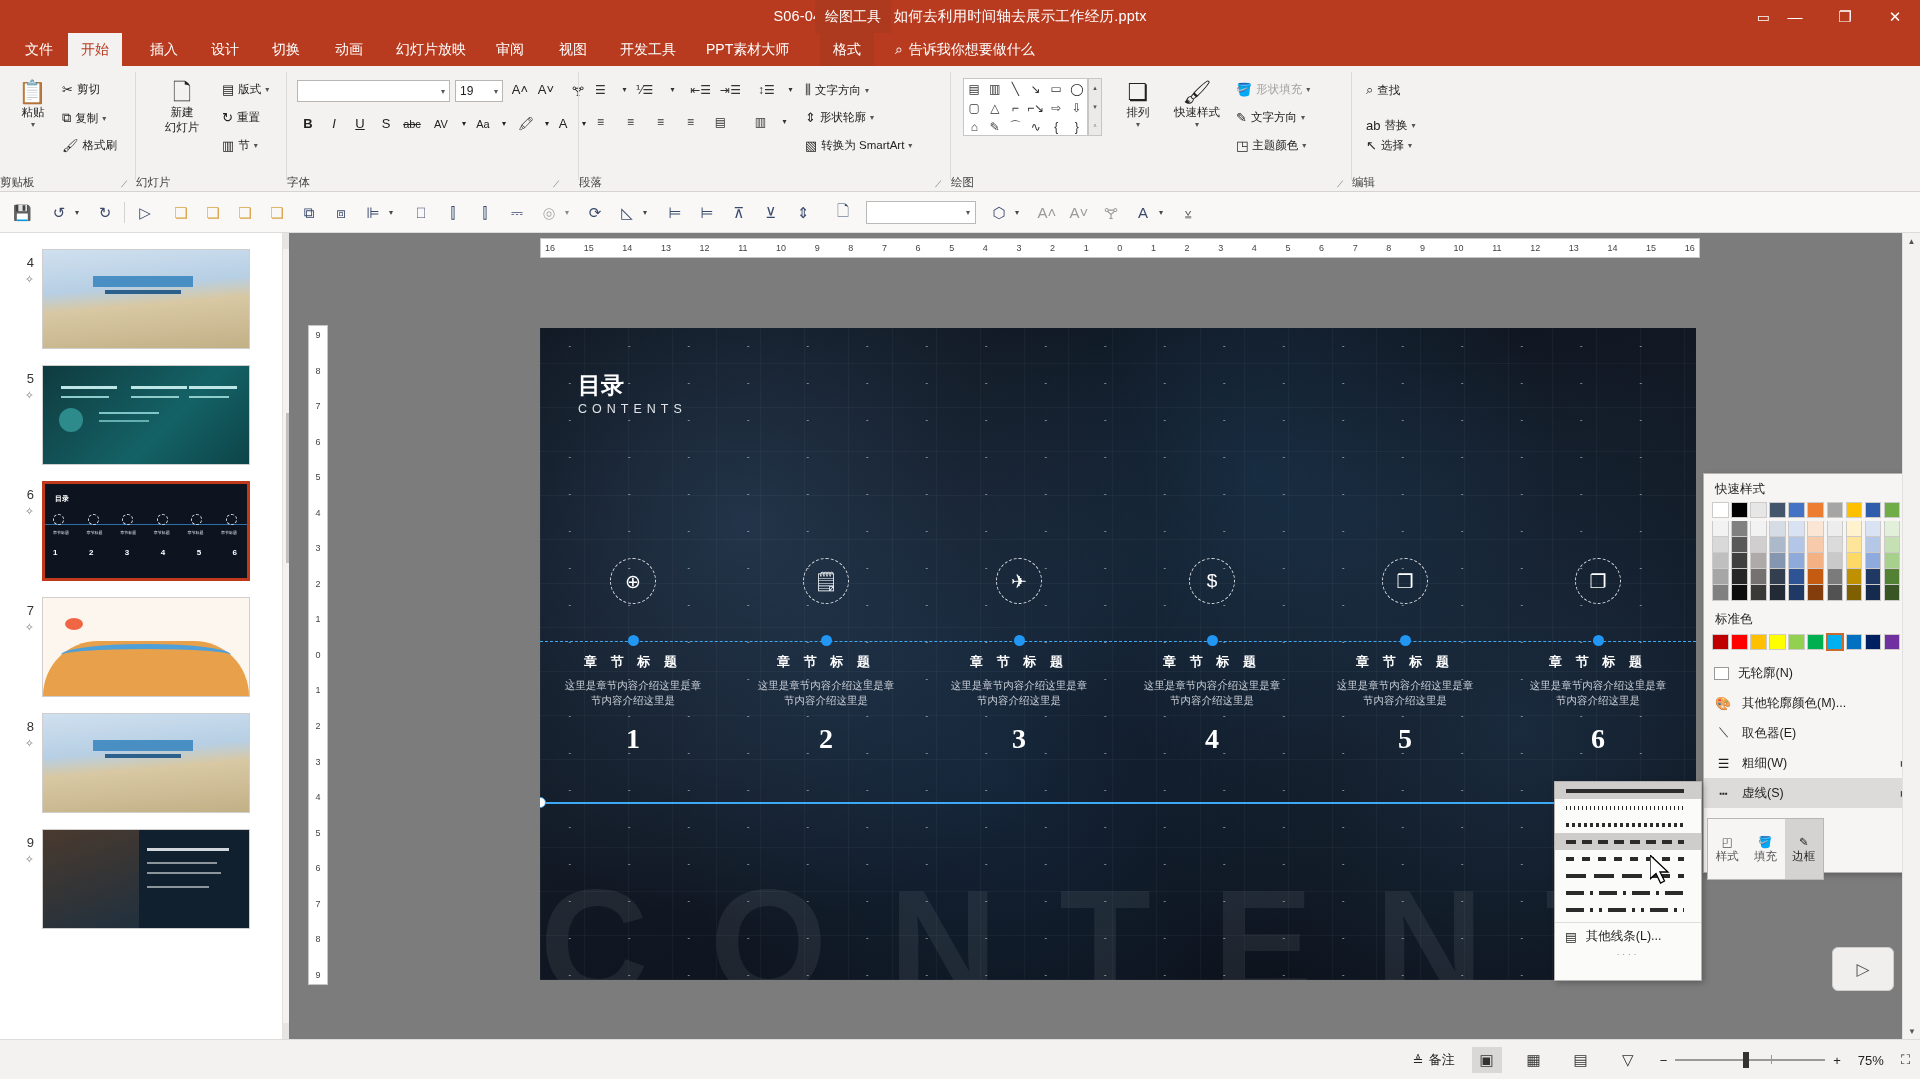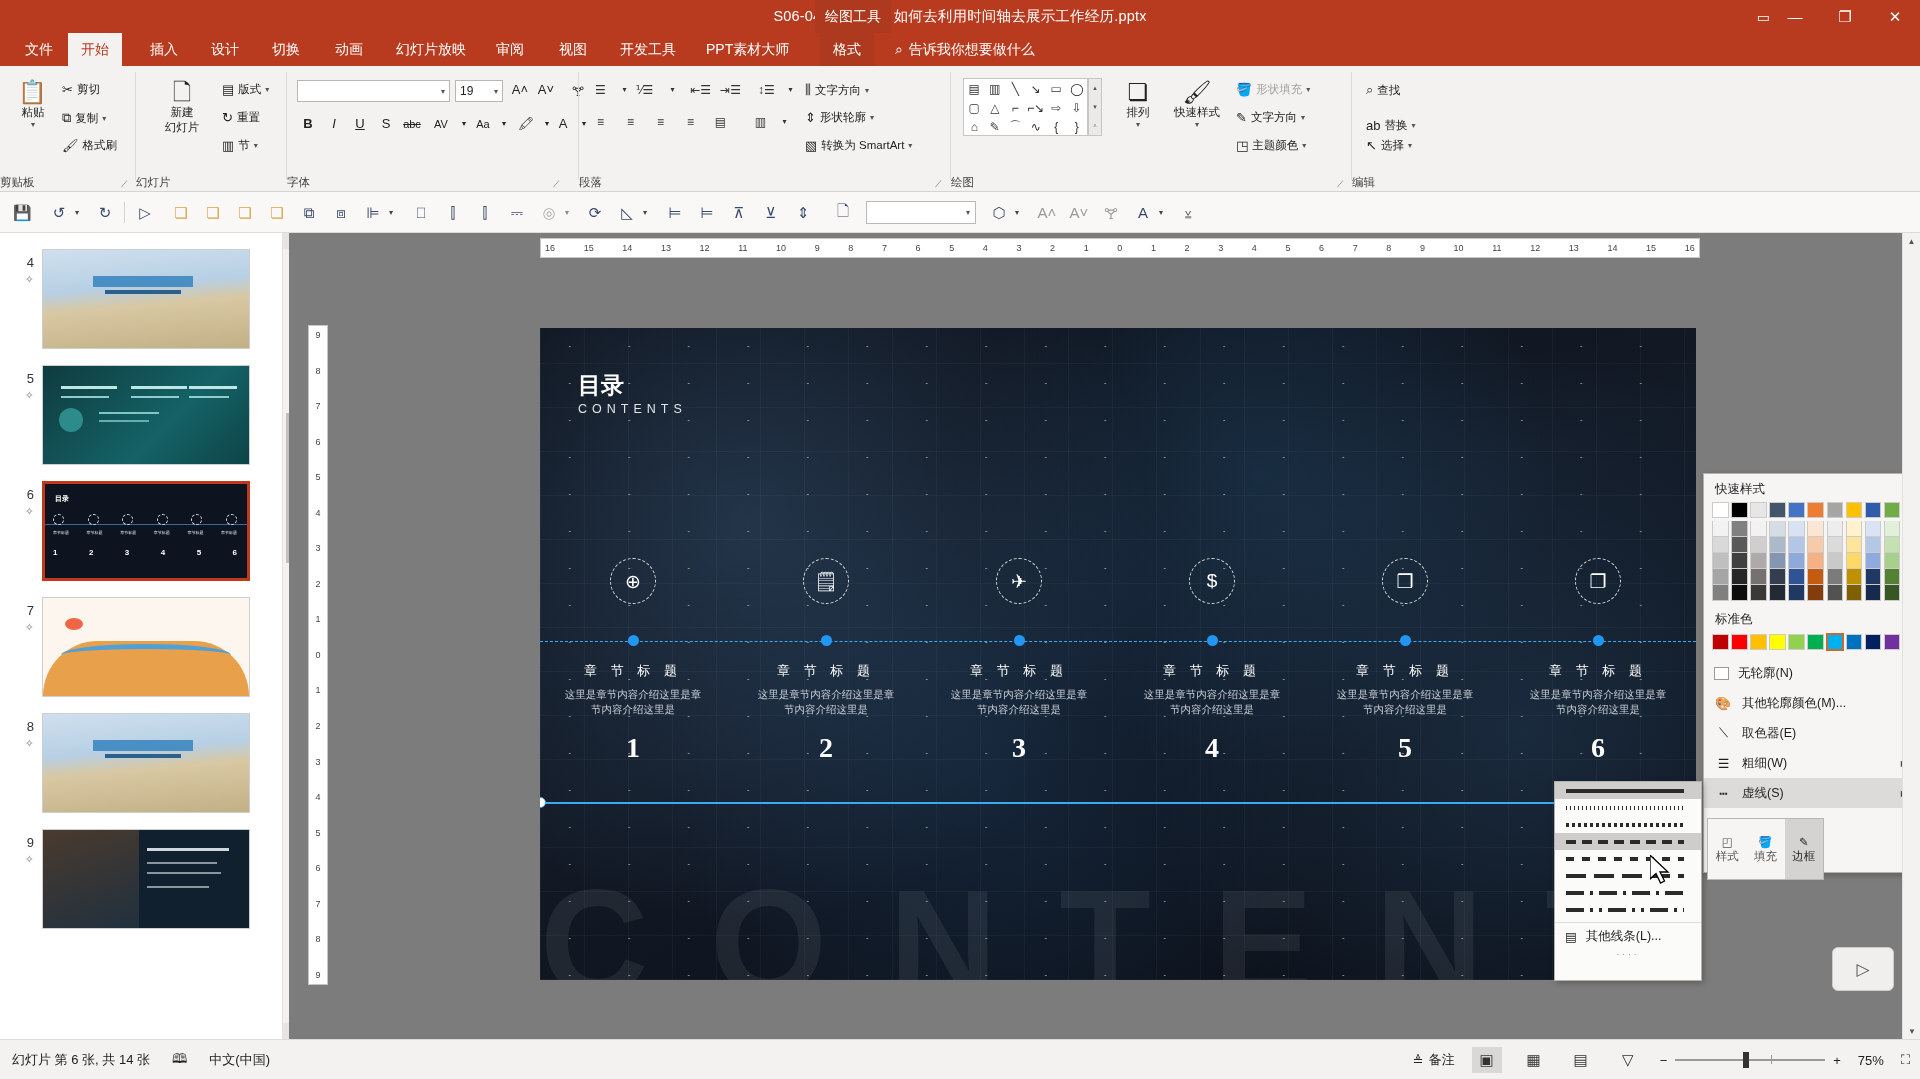--- a/index.html
+++ b/index.html
@@ -122,21 +122,21 @@
   .selhandle { position:absolute; left:-5px; top:469px; width:11px; height:11px;
     border-radius:50%; background:#fff; border:1px solid #3f8fd0; }
 
   .item { position:absolute; width:180px; text-align:center; }
   .circ { width:46px; height:46px; border-radius:50%;
     border:1px dashed rgba(255,255,255,.85); margin:0 auto;
     display:flex; align-items:center; justify-content:center;
     font-size:19px; color:#fff; }
   .dot { width:11px; height:11px; border-radius:50%; background:#2196f3;
     margin:31px auto 0; }
-  .ititle { margin-top:16px; color:#fff; font-size:13px; font-weight:normal;
+  .ititle { margin-top:7px; color:#fff; font-size:13px; font-weight:bold;
     letter-spacing:5px; }
   .idesc { margin-top:7px; color:#c9ced6; font-size:10.5px; line-height:15px; }
   .inum { margin-top:15px; color:#fff; font-size:28px; font-weight:bold;
     font-family:"Liberation Serif",serif; }
 
   .dotgrid { position:absolute; inset:0; pointer-events:none;
     background-image:radial-gradient(rgba(255,255,255,.45) 1px, transparent 1px);
     background-size:59.5px 37px; }
 
   
@@ -917,25 +917,20 @@
 <div style="position:absolute;right:26px;bottom:88px;width:62px;height:44px;
   background:#f0efee;border:1px solid #cfcdcb;border-radius:6px;
   display:flex;align-items:center;justify-content:center;font-size:17px;color:#555">▷</div>
 
 <div style="position:absolute;right:0;top:233px;bottom:40px;width:18px;background:#f3f2f1;border-left:1px solid #e3e1df">
   <div style="height:16px;display:flex;align-items:center;justify-content:center;font-size:8px;color:#555">▲</div>
   <div style="position:absolute;bottom:0;width:18px;height:16px;display:flex;align-items:center;justify-content:center;font-size:8px;color:#555">▼</div>
 </div>
 
 <div class="status">
-  <div class="sleft">
-    <span>幻灯片 第 6 张, 共 14 张</span>
-    <span>🕮</span>
-    <span>中文(中国)</span>
-  </div>
   <div class="sright">
     <span style="display:flex;align-items:center;gap:5px">
       <span>≜</span>
       <span>备注</span>
     </span>
     <span class="vbtn on">▣</span>
     <span class="vbtn">▦</span>
     <span class="vbtn">▤</span>
     <span class="vbtn">▽</span>
     <span class="zslider">

